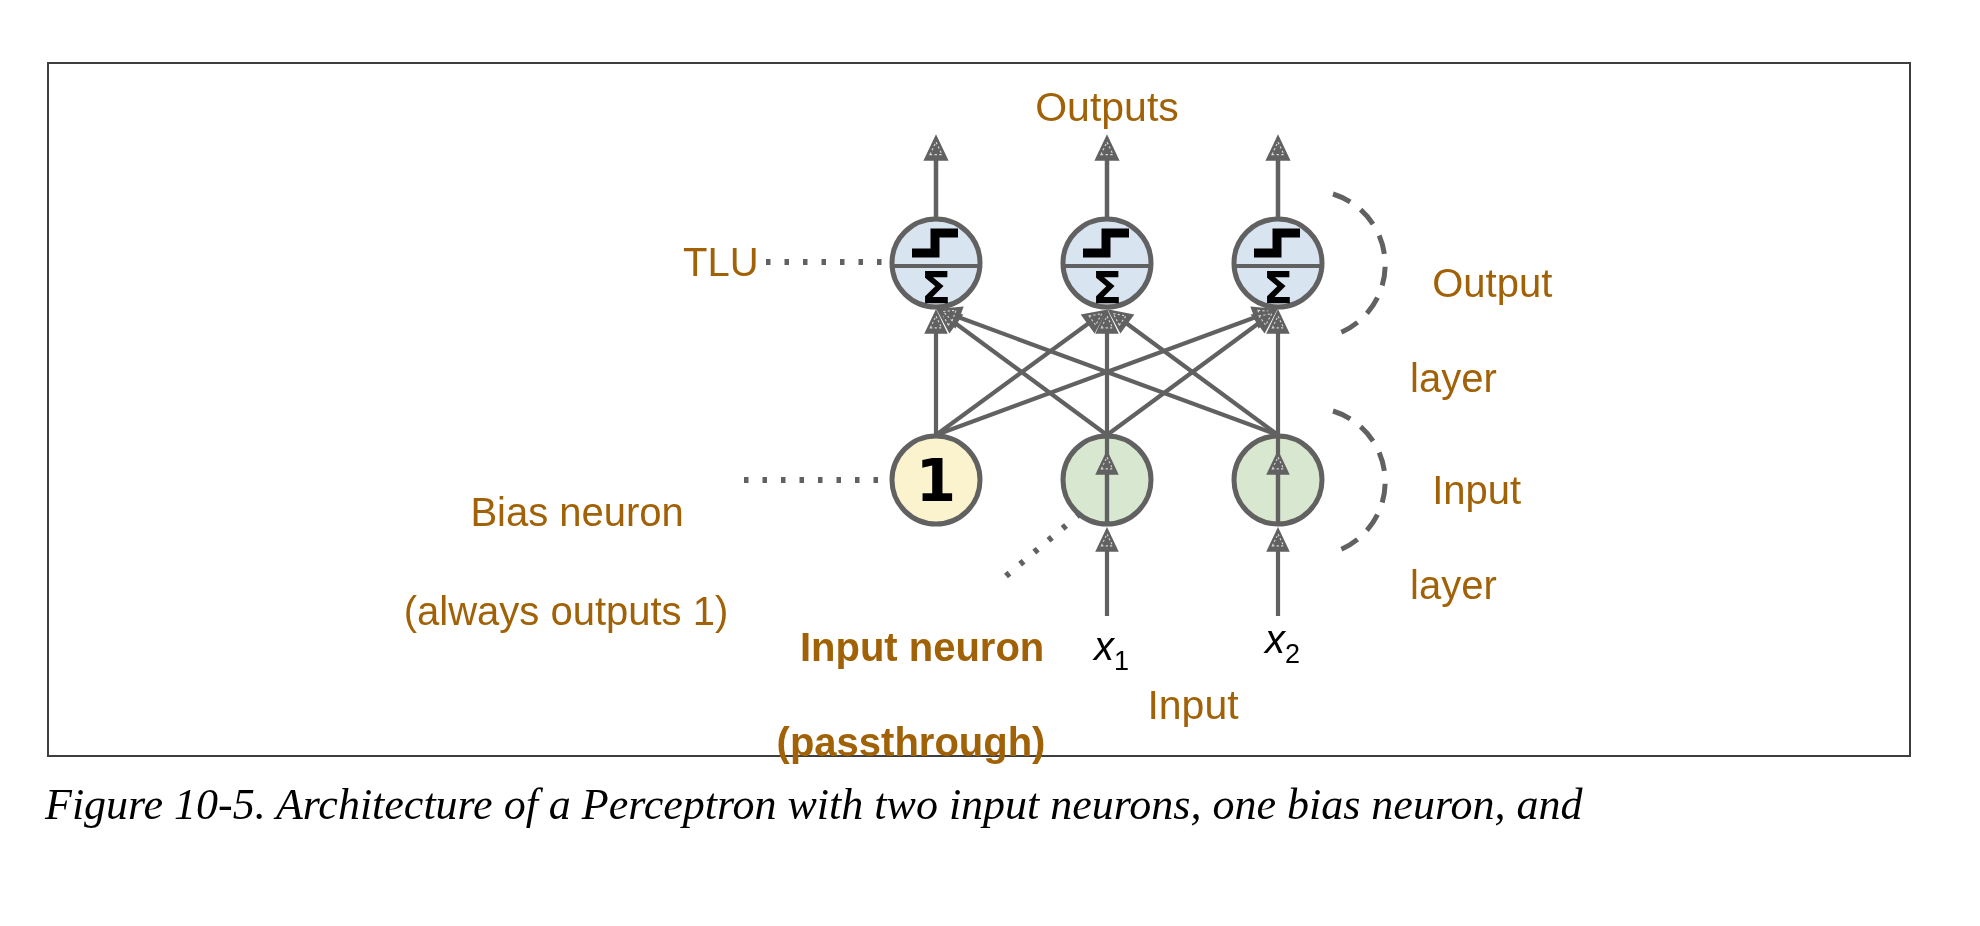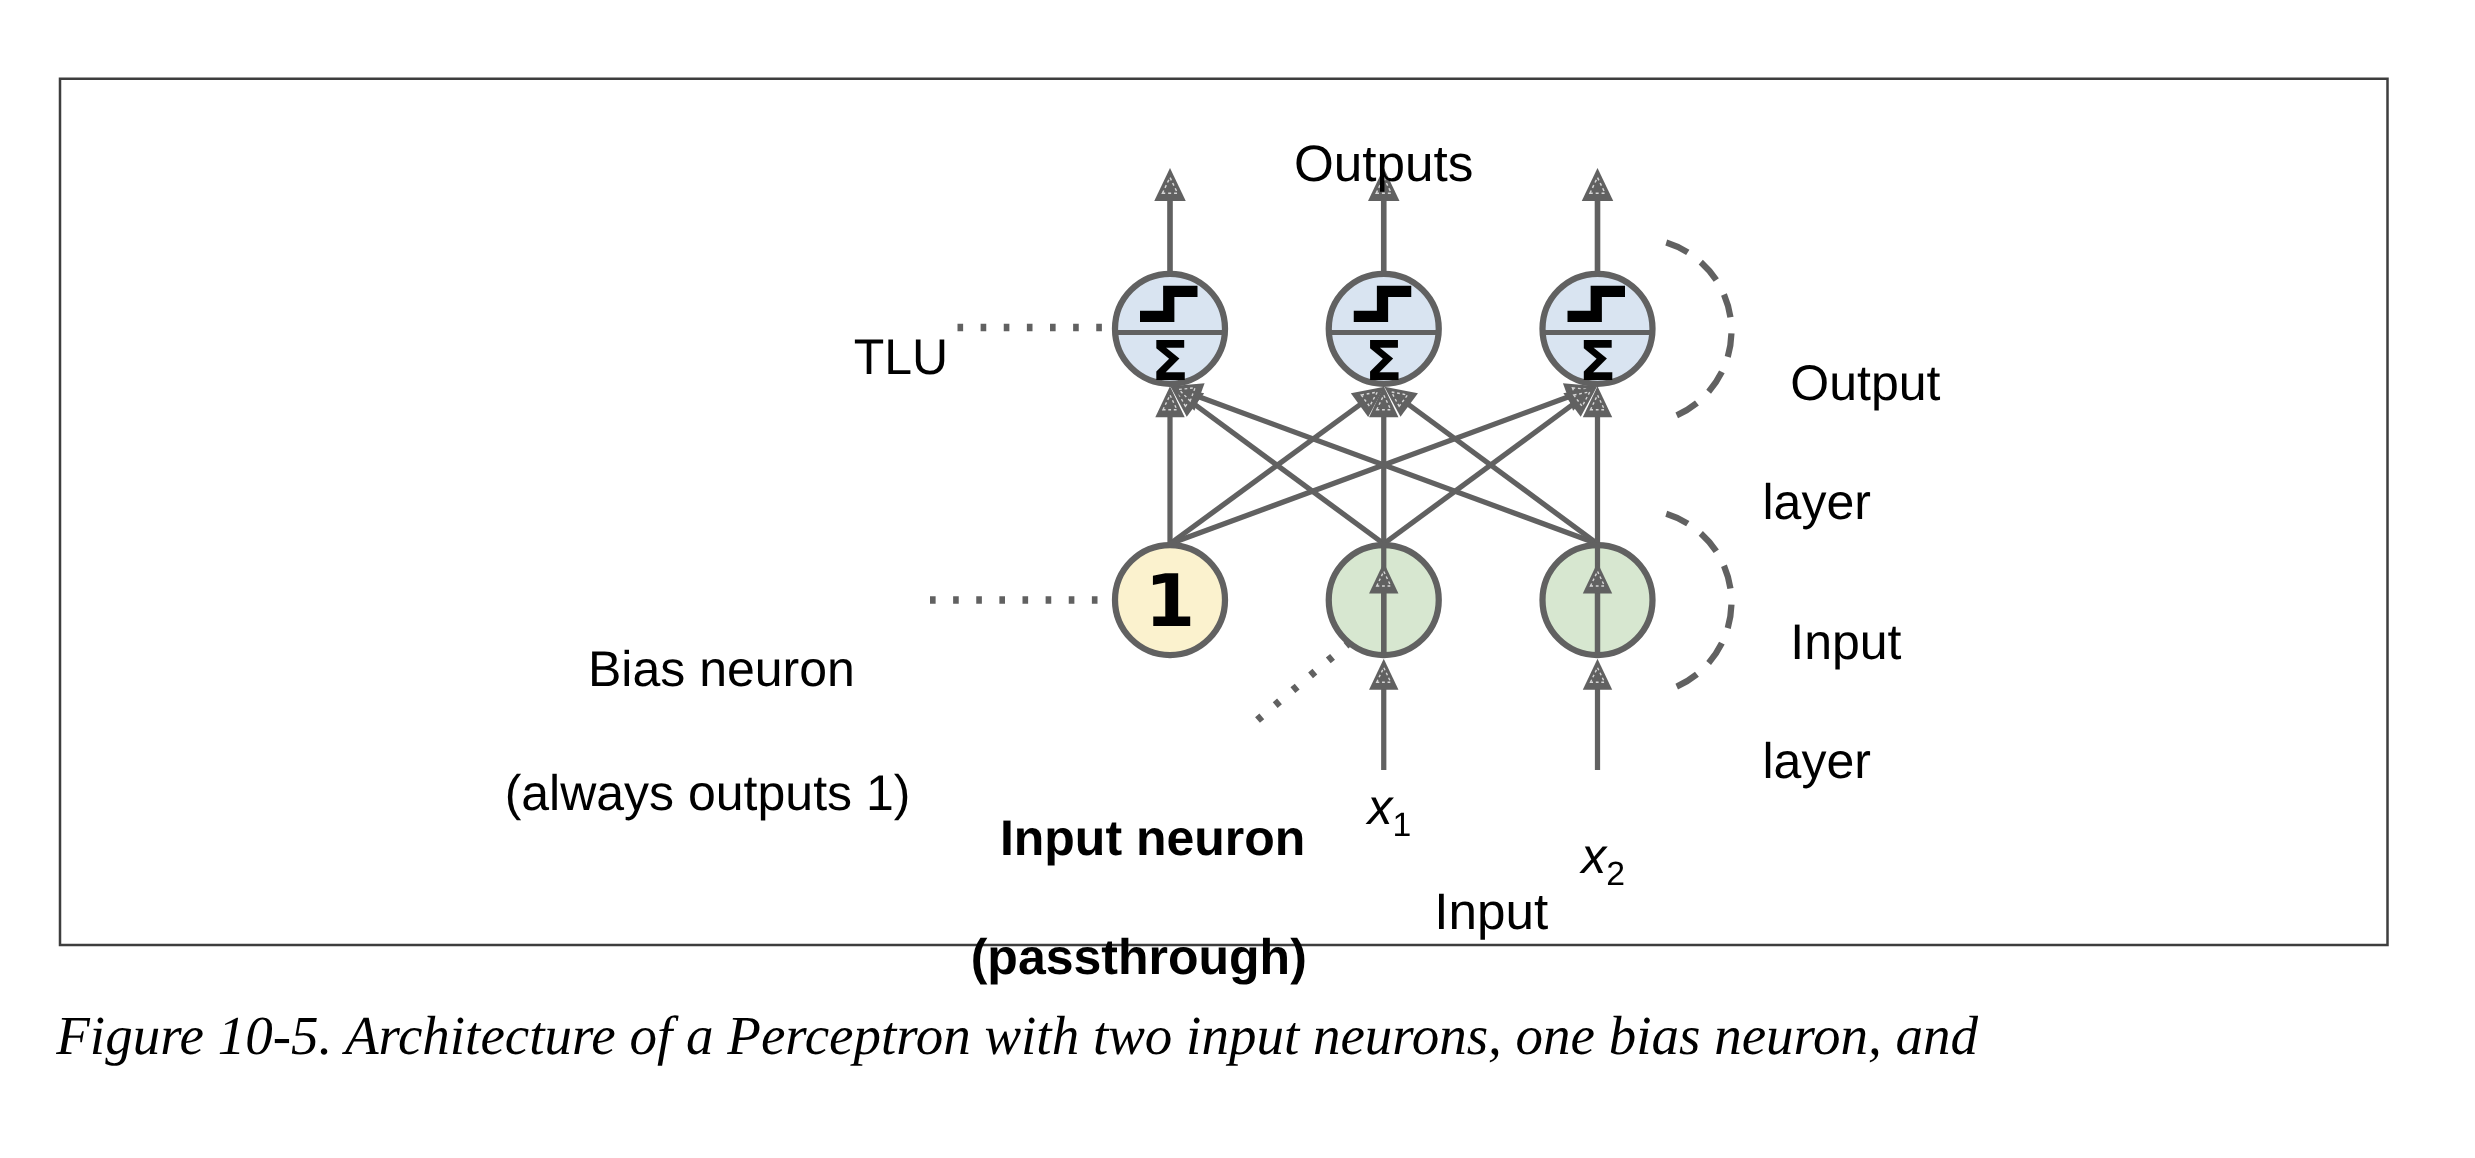--- a/index.html
+++ b/index.html
@@ -5,31 +5,31 @@
   html,body{margin:0;padding:0;}
   body{
     width:1980px;height:926px;position:relative;background:#ffffff;
     font-family:"Liberation Sans",sans-serif;color:#000;overflow:hidden;
   }
   .figure-box{
     position:absolute;left:47px;top:62px;width:1864px;height:695px;
     border:2px solid #3e3e3e;box-sizing:border-box;background:#fff;
   }
   svg.diagram{position:absolute;left:0;top:0;width:1980px;height:926px;}
-  .lbl{position:absolute;font-size:40px;line-height:1.18;white-space:pre;color:#000000;margin-top:24px;}
+  .lbl{position:absolute;font-size:40px;line-height:1.18;white-space:pre;color:#a16207;}
   .center{transform:translateX(-50%);text-align:center;}
   .right{text-align:center;}
   .lbl .l2{display:block;}
   .xvar{position:absolute;font-size:40px;}
   .xvar .base{font-style:italic;}
   .xvar .sub{font-size:27px;vertical-align:-10px;}
   .caption{
     position:absolute;left:45px;top:775px;width:1800px;
     font-family:"Liberation Serif",serif;font-style:italic;
-    font-size:44px;line-height:60px;color:#000;margin-top:24px;
+    font-size:44px;line-height:60px;color:#000;
   }
   .sigma,.bias-one{font-family:"DejaVu Sans",sans-serif;font-weight:bold;}
 </style>
 </head>
 <body>
 
 <div class="figure-box"></div>
 
 <svg class="diagram" viewBox="0 0 1980 926">
   <defs>
@@ -129,21 +129,21 @@
 </div>
 
 <div class="lbl center" style="left:911px;top:577px;font-weight:bold;">
   <span>Input neuron</span>
   <span class="l2">(passthrough)</span>
 </div>
 
 <span class="xvar" style="left:1094px;top:624px;">
   <span class="base">x</span><span class="sub">1</span>
 </span>
-<span class="xvar" style="left:1265px;top:617px;margin-top:46px;">
+<span class="xvar" style="left:1265px;top:617px;">
   <span class="base">x</span><span class="sub">2</span>
 </span>
 
 <div class="lbl center" style="left:1193px;top:681px;font-size:41px;">Input</div>
 
 <div class="caption">
   <span>Figure 10-5. Architecture of a Perceptron with two input neurons, one bias neuron, and</span><br>
 </div>
 
 </body></html>

